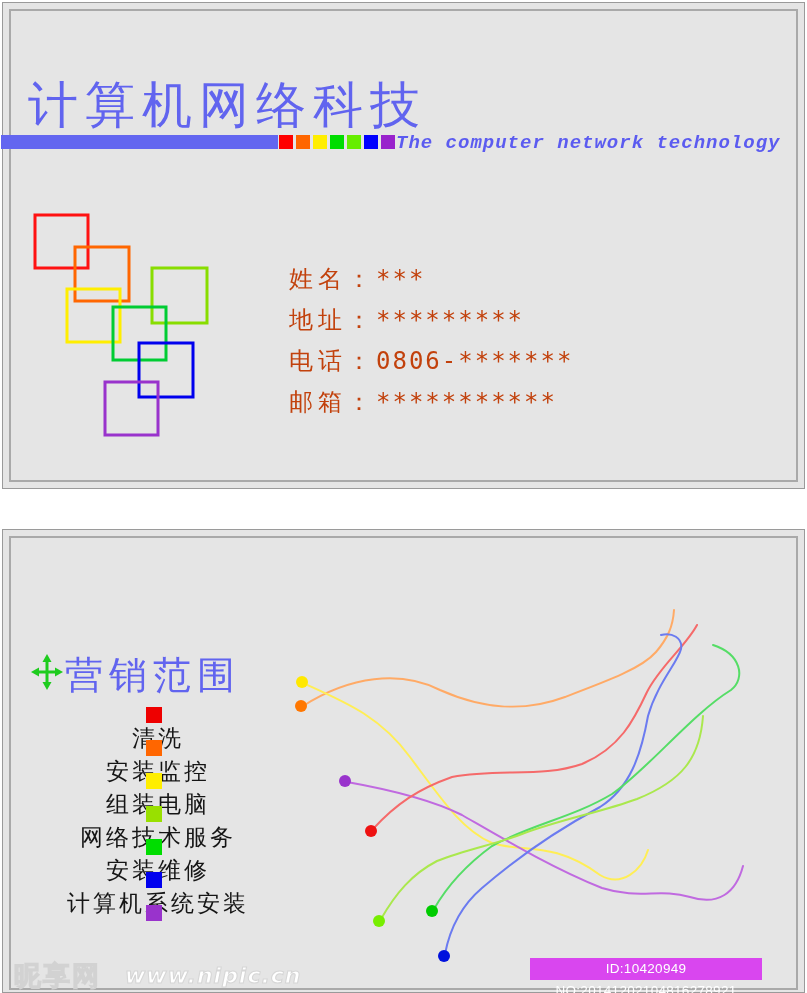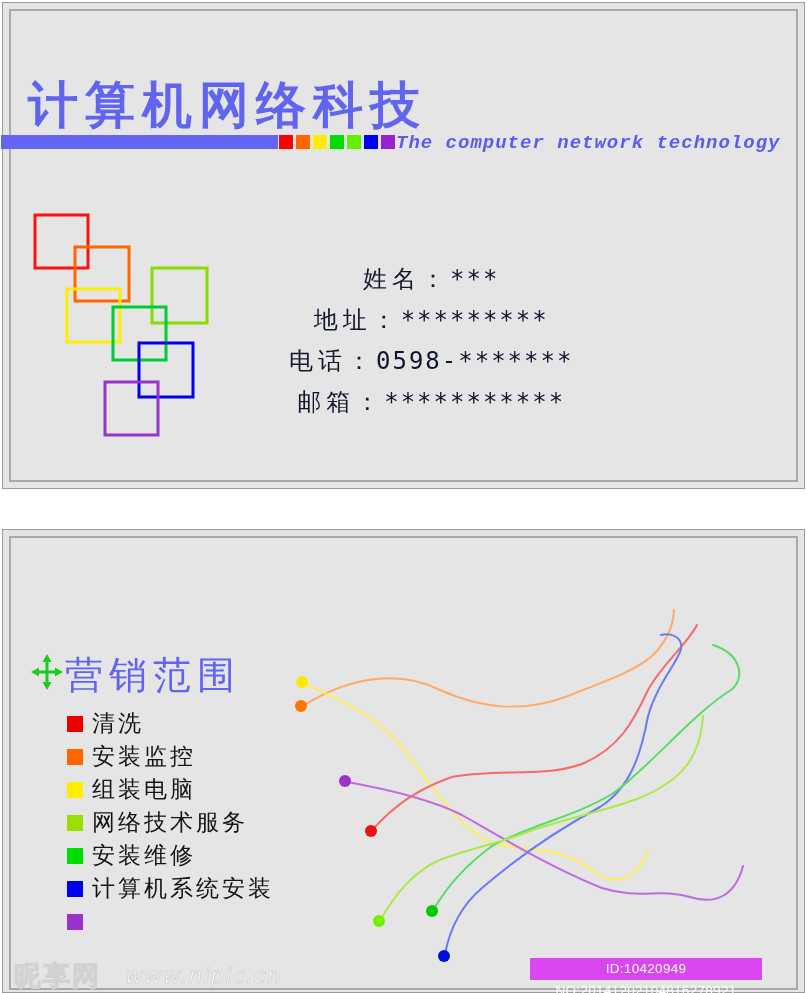--- a/index.html
+++ b/index.html
@@ -10,55 +10,55 @@
   }
   
   .card { position:absolute; left:2px; width:803px; border:1px solid #9a9a9a; background:#e5e5e5; }
   .card-front { top:2px; height:487px; }
   .card-back  { top:529px; height:464px; }
   .card-inner { position:absolute; left:6px; top:6px; right:6px; bottom:6px; border:2px solid #a9a9a9; }
   .card-back .card-inner { bottom:2px; }
 
   
   .title {
-    position:absolute; left:28px; top:72px; font-size:50px; font-weight:700;
+    position:absolute; left:28px; top:72px; font-size:50px; font-weight:400;
     letter-spacing:7px; color:#6164ef; white-space:nowrap;
   }
   .accent-bar { position:absolute; left:1px; top:135px; width:277px; height:14px; background:#6366f0; }
   .strip { position:absolute; left:279px; top:135px; display:flex; gap:3px; }
   .strip .sq { width:14px; height:14px; display:inline-block; }
   .tagline {
     position:absolute; left:396px; top:132px; font-family:"Liberation Mono","DejaVu Sans Mono",monospace;
     font-weight:bold; font-size:19px; letter-spacing:1px; color:#5b5bf0; white-space:nowrap;font-style:italic;
   }
   .full-svg { position:absolute; left:0; top:0; width:807px; height:993px; pointer-events:none; }
   .contact { position:absolute; left:289px; top:263px; }
-  .c-row { height:41px; font-size:24px; color:#0f172a; white-space:nowrap;text-align:center; }
+  .c-row { height:41px; font-size:24px; color:#c2410c; white-space:nowrap; }
   .c-label { letter-spacing:5px; }
   .c-value { font-family:"DejaVu Sans Mono","Liberation Mono",monospace; letter-spacing:2px; }
 
   
   .title2 {
     position:absolute; left:62px; top:120px; font-size:38px; font-weight:400;
     letter-spacing:6px; color:#6164ef; white-space:nowrap;
   }
   .move-icon { position:absolute; left:28px; top:124px; }
   .services { position:absolute; left:64px; top:177px; }
-  .s-row { height:33px; display:flex; align-items:center; }
+  .s-row { height:33px; display:flex; align-items:center;flex-direction:column; }
   .s-bullet { width:16px; height:16px; margin-right:9px; flex:0 0 auto; }
   .s-label { font-size:23px; letter-spacing:3px; color:#151515; white-space:nowrap; }
 
   
   .watermark { position:absolute; left:0; top:955px; width:771px; height:38px; z-index:5; }
   .wm-name {
     position:absolute; left:14px; top:3px; font-size:27px; font-weight:bold;
     color:#fff; -webkit-text-stroke:1.2px #d2d2d2; letter-spacing:2px;
   }
   .wm-url {
-    position:absolute; left:125px; top:8px; font-size:22px; font-weight:normal; font-style:italic;
+    position:absolute; left:125px; top:8px; font-size:22px; font-weight:bold; font-style:italic;
     color:#fff; -webkit-text-stroke:1.1px #d6d6d6; letter-spacing:1px;
   }
   .id-badge {
     position:absolute; right:9px; top:3px; width:232px; height:22px; background:#d946ef;
     color:#fff; font-size:13.5px; line-height:22px; text-align:center; letter-spacing:0.3px;
     font-family:"Liberation Sans","DejaVu Sans",sans-serif;
   }
 </style>
 </head>
 <body>
@@ -76,21 +76,21 @@
       <span class="sq" style="background: rgb(255, 238, 0);"></span>
       <span class="sq" style="background: rgb(0, 221, 0);"></span>
       <span class="sq" style="background: rgb(102, 238, 0);"></span>
       <span class="sq" style="background: rgb(0, 0, 255);"></span>
       <span class="sq" style="background: rgb(153, 34, 204);"></span>
     </div>
   <div class="tagline">The computer network technology</div>
   <div class="contact" id="contact">
       <div class="c-row"><span class="c-label">姓名：</span><span class="c-value">***</span></div>
       <div class="c-row"><span class="c-label">地址：</span><span class="c-value">*********</span></div>
-      <div class="c-row"><span class="c-label">电话：</span><span class="c-value">0598-*******</span></div>
+      <div class="c-row"><span class="c-label">电话：</span><span class="c-value">0806-*******</span></div>
       <div class="c-row"><span class="c-label">邮箱：</span><span class="c-value">***********</span></div>
     </div>
 
   <div class="card card-back">
     <div class="card-inner"></div>
     <svg class="move-icon" width="32" height="36" viewBox="0 0 32 36">
       <g id="move-icon-g" stroke-width="3" fill="none" stroke="#1ecc1e">
         <line x1="16" y1="7" x2="16" y2="29"></line>
         <line x1="4" y1="18" x2="28" y2="18"></line>
         <polygon class="f" points="16,0 11.5,8 20.5,8" fill="#1ecc1e" stroke="none"></polygon>

